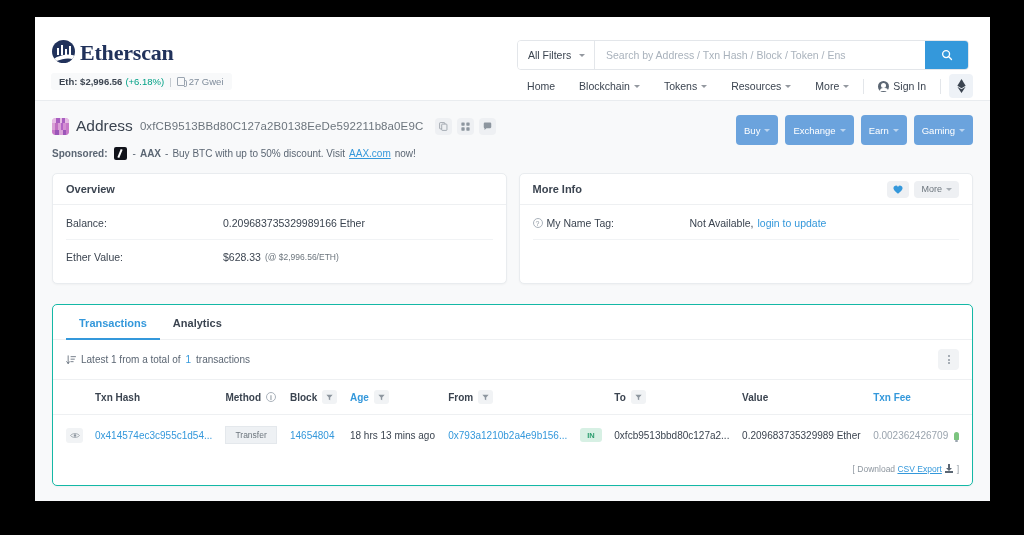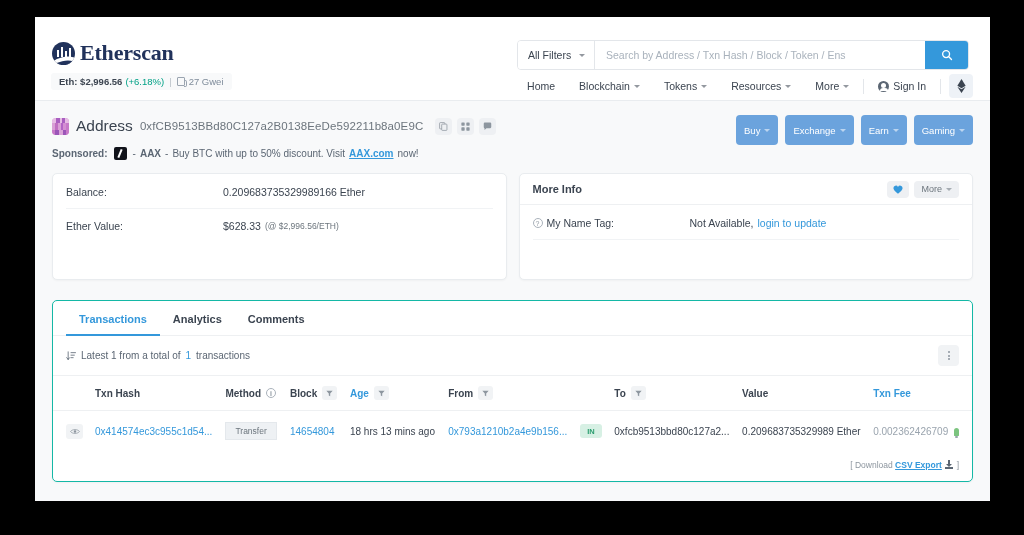--- a/index.html
+++ b/index.html
@@ -29,21 +29,20 @@
     height: 84px;
     position: relative;
     border-bottom: 1px solid #e9ecef;
   }
 
   .brand {
     position: absolute;
     left: 17px;
     top: 23px;
     display: flex;
-    align-items: center;
     gap: 5px;
   }
   .brand-logo {
     width: 23px; height: 23px;
     position: relative;
     border-radius: 50%;
     background: #21325b;
     overflow: hidden;
     flex: none;
   }
@@ -324,21 +323,21 @@
   }
   .aax-logo::after {
     content: "";
     position: absolute;
     left: 5.3px; top: 2px;
     width: 2px; height: 9px;
     background: #fff;
     transform: rotate(22deg);
   }
   .lnk { color: #3498db; text-decoration: none; }
-  .lnk-b { color: #3498db; font-weight: 700; }
+  .lnk-b { color: #3498db; font-weight: 400; }
 
   
   .card-row { display: flex; gap: 12px; }
   .card {
     background: #ffffff;
     border: 1px solid #e9ecef;
     border-radius: 5px;
     flex: 1;
     box-shadow: 0 1px 2px rgba(0,0,0,.035);
   }
@@ -680,20 +679,23 @@
       <b>AAX</b>
       <span>-</span>
       <span>Buy BTC with up to 50% discount. Visit</span>
       <a class="lnk-b" href="#">AAX.com</a>
       <span>now!</span>
     </div>
 
     <div class="card-row">
 
       <div class="card">
+        <div class="card-head">
+          <span>Overview</span>
+        </div>
         <div class="card-body">
           <div class="kv">
             <span class="k">Balance:</span>
             <span class="v">0.209683735329989166 Ether</span>
           </div>
           <div class="kv">
             <span class="k">Ether Value:</span>
             <span class="v">$628.33</span>
             <span class="sub" style="margin-left:4px">(@ $2,996.56/ETH)</span>
           </div>
@@ -730,23 +732,20 @@
     </div>
 
     <div class="panel">
 
       <div class="tabs">
         <div class="tab active">
           <span>Transactions</span>
         </div>
         <div class="tab">
           <span>Analytics</span>
-        </div>
-        <div class="tab">
-          <span>Comments</span>
         </div>
       </div>
 
       <div class="subbar">
         <div class="subbar-left">
           <svg width="10" height="10" viewBox="0 0 12 12">
             <path d="M2.6 1 L2.6 10 M2.6 10 L0.8 8 M2.6 10 L4.4 8" fill="none" stroke="#5b6673" stroke-width="1" stroke-linecap="round"></path>
             <path d="M6 2 H11.4 M6 5 H10 M6 8 H8.6" stroke="#5b6673" stroke-width="1" stroke-linecap="round"></path>
           </svg>
           <span>Latest 1 from a total of</span>

